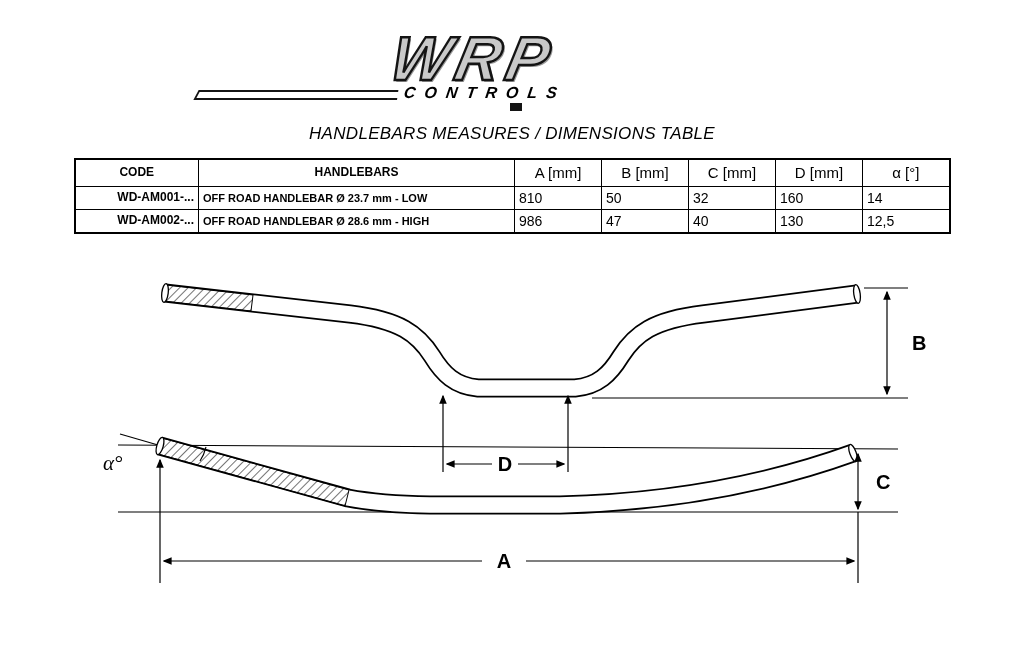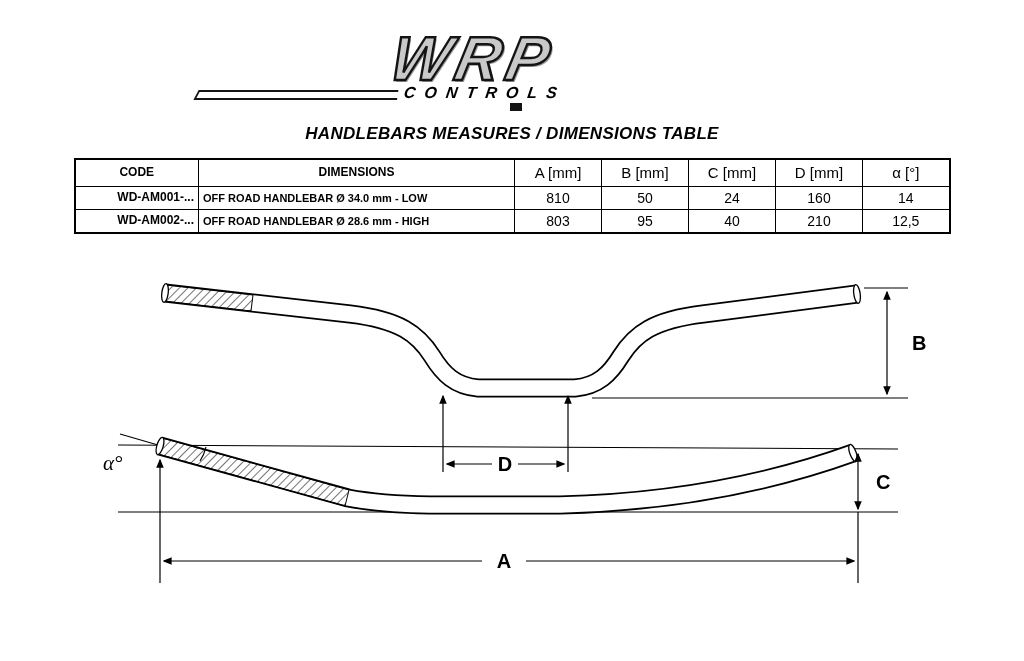--- a/index.html
+++ b/index.html
@@ -30,37 +30,37 @@
     transform:skewX(-8deg);
   }
   .logo-square {
     position:absolute; left:510px; top:103px; width:12px; height:8px;
     background:#141414; z-index:3;
   }
 
   
   .title {
     margin:8px 8px 14px; text-align:center;
-    font-size:17px; font-weight:bold; font-style:italic; letter-spacing:.3px;
+    font-size:17px; font-weight:normal; font-style:italic; letter-spacing:.3px;
   }
 
   
   table.dims {
     width:877px; margin:0 auto; border-collapse:collapse;
     border:2px solid #000; table-layout:fixed;
   }
   table.dims th, table.dims td {
     border:1px solid #000; padding:3px 4px; line-height:1.15;
     overflow:hidden; white-space:nowrap;
   }
   th.th-sm  { font-size:12px; font-weight:bold; text-align:center; height:20px; }
   th.th-dim { font-size:15px; font-weight:normal; text-align:center;margin-left:14px; }
   td.code { font-size:12px; font-weight:bold; text-align:right; }
   td.desc { font-size:11px; font-weight:bold; text-align:left; }
-  td.num  { font-size:14px; font-weight:normal; text-align:center;border-radius:8px; }
+  td.num  { font-size:14px; font-weight:normal; text-align:left;border-radius:8px; }
 
   
   .drawing { display:block; margin:12px auto 0; }
   .tube-outer { fill:none; stroke:#000; stroke-width:19; }
   .tube-inner { fill:none; stroke:#fff; stroke-width:15.5; }
   .hatch { fill:url(#hatch); stroke:#000; stroke-width:1; }
   .cap   { fill:#fff; stroke:#000; stroke-width:1.3; }
   .thin  { stroke:#000; stroke-width:1.1; fill:none; }
   .dim line { stroke:#000; stroke-width:1.2; }
   .dim-label {
@@ -92,45 +92,45 @@
         <col style="width:316px">
       <col style="width:87px">
         <col style="width:87px">
       <col style="width:87px">
         <col style="width:87px">
         <col style="width:87px">
     </colgroup>
     <thead>
       <tr>
         <th class="th-sm">CODE</th>
-        <th class="th-sm">DIMENSIONS</th>
+        <th class="th-sm">HANDLEBARS</th>
         <th class="th-dim">A [mm]</th>
         <th class="th-dim">B [mm]</th>
         <th class="th-dim">C [mm]</th>
         <th class="th-dim">D [mm]</th>
         <th class="th-dim">α [°]</th>
       </tr>
     </thead>
     <tbody>
       <tr>
         <td class="code">WD-AM001-...</td>
-        <td class="desc">OFF ROAD HANDLEBAR Ø 34.0 mm - LOW</td>
+        <td class="desc">OFF ROAD HANDLEBAR Ø 23.7 mm - LOW</td>
         <td class="num">810</td>
         <td class="num">50</td>
-        <td class="num">24</td>
+        <td class="num">32</td>
         <td class="num">160</td>
         <td class="num">14</td>
       </tr>
       <tr>
         <td class="code">WD-AM002-...</td>
         <td class="desc">OFF ROAD HANDLEBAR Ø 28.6 mm - HIGH</td>
-        <td class="num">803</td>
-        <td class="num">95</td>
+        <td class="num">986</td>
+        <td class="num">47</td>
         <td class="num">40</td>
-        <td class="num">210</td>
+        <td class="num">130</td>
         <td class="num">12,5</td>
       </tr>
     </tbody>
   </table>
 
   <svg class="drawing" width="1024" height="408" viewBox="0 0 1024 408" xmlns="http://www.w3.org/2000/svg">
     <defs>
       <marker id="arr" viewBox="0 0 10 10" refX="8.5" refY="5" markerWidth="7.5" markerHeight="7.5" orient="auto">
         <path d="M0,0.8 L10,5 L0,9.2 Z" fill="#000"></path>
       </marker>

